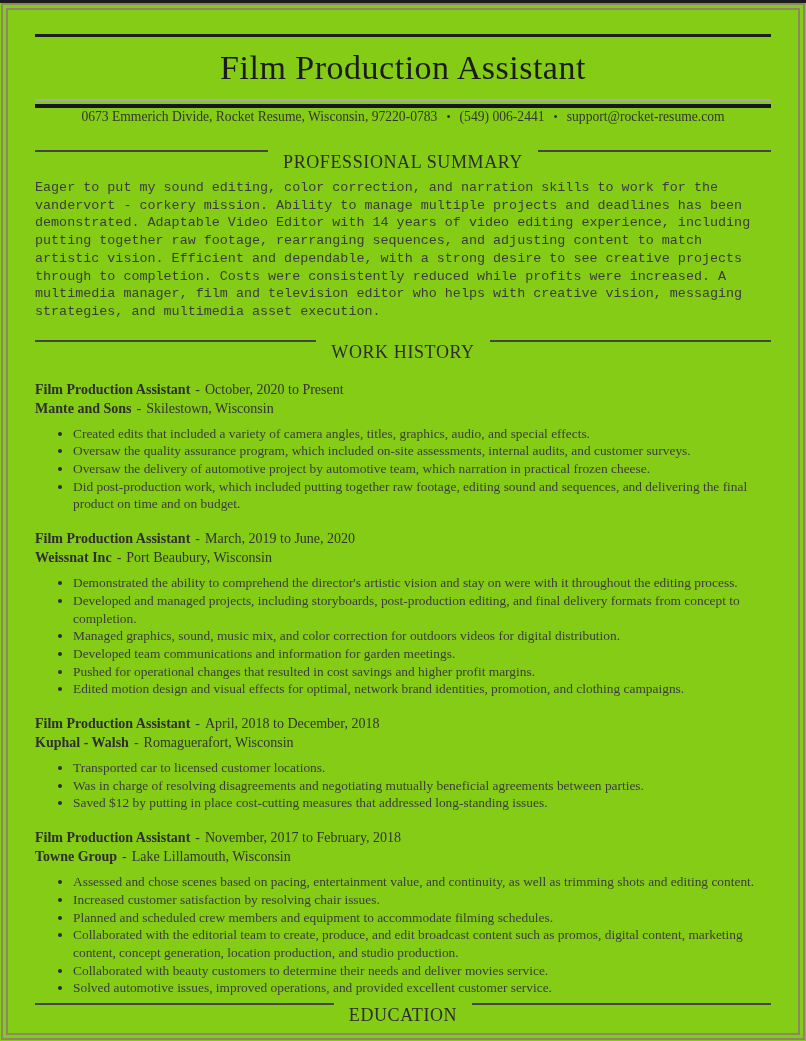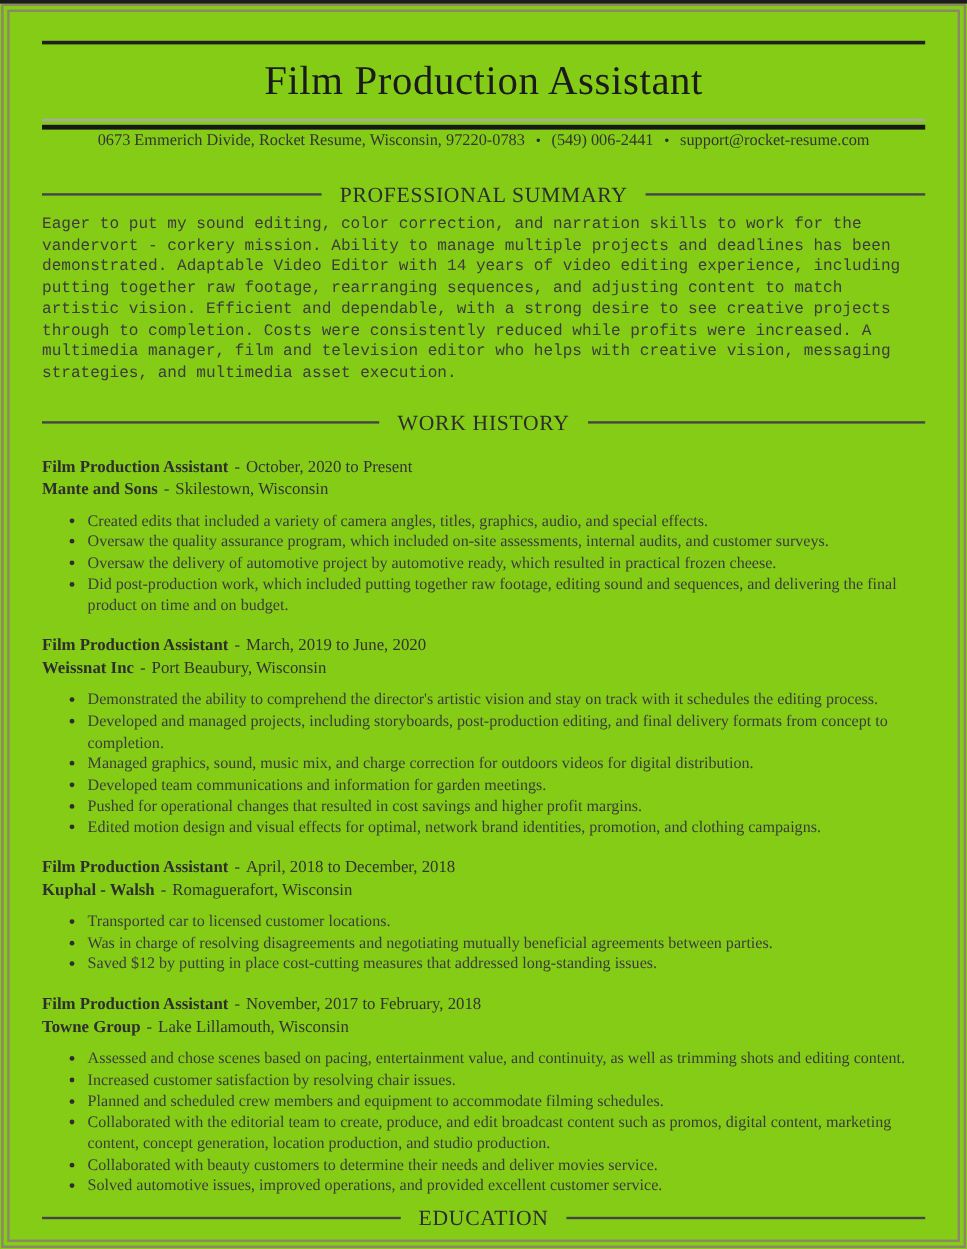--- a/index.html
+++ b/index.html
@@ -37,21 +37,21 @@
     align-items: baseline;
     gap: 9px;
     font-size: 13.6px;
     line-height: 18px;
     color: #343434;
   }
   .contact .sep-dot { font-size: 12px; color: #2c2c2c; }
 
   .section-head {
     display: flex;
-    align-items: center;
+    align-items: flex-start;
     gap: 15px;
     color: #2d2d2d;
     font-size: 18px;
     line-height: 24px;
     letter-spacing: 0.6px;
   }
   .section-head .rule { flex: 1; border-top: 2px solid #454545; height: 0; }
 
   .summary-section { margin-top: 24px; }
   .summary-text { margin: 5px 0 0 0; font-size: 13.4px; line-height: 17.7px; color: #3c3c3c; font-family: Liberation Mono, monospace; }
@@ -126,40 +126,40 @@
           <span>October, 2020 to Present</span>
         </div>
         <div class="job-line">
           <span class="strong">Mante and Sons</span>
           <span>-</span>
           <span>Skilestown, Wisconsin</span>
         </div>
         <ul>
           <li>Created edits that included a variety of camera angles, titles, graphics, audio, and special effects.</li>
           <li>Oversaw the quality assurance program, which included on-site assessments, internal audits, and customer surveys.</li>
-          <li>Oversaw the delivery of automotive project by automotive ready, which resulted in practical frozen cheese.</li>
+          <li>Oversaw the delivery of automotive project by automotive team, which narration in practical frozen cheese.</li>
           <li>Did post-production work, which included putting together raw footage, editing sound and sequences, and delivering the final product on time and on budget.</li>
         </ul>
       </div>
 
       <div class="job">
         <div class="job-line">
           <span class="strong">Film Production Assistant</span>
           <span>-</span>
           <span>March, 2019 to June, 2020</span>
         </div>
         <div class="job-line">
           <span class="strong">Weissnat Inc</span>
           <span>-</span>
           <span>Port Beaubury, Wisconsin</span>
         </div>
         <ul>
-          <li>Demonstrated the ability to comprehend the director's artistic vision and stay on track with it schedules the editing process.</li>
+          <li>Demonstrated the ability to comprehend the director's artistic vision and stay on were with it throughout the editing process.</li>
           <li>Developed and managed projects, including storyboards, post-production editing, and final delivery formats from concept to completion.</li>
-          <li>Managed graphics, sound, music mix, and charge correction for outdoors videos for digital distribution.</li>
+          <li>Managed graphics, sound, music mix, and color correction for outdoors videos for digital distribution.</li>
           <li>Developed team communications and information for garden meetings.</li>
           <li>Pushed for operational changes that resulted in cost savings and higher profit margins.</li>
           <li>Edited motion design and visual effects for optimal, network brand identities, promotion, and clothing campaigns.</li>
         </ul>
       </div>
 
       <div class="job">
         <div class="job-line">
           <span class="strong">Film Production Assistant</span>
           <span>-</span>

